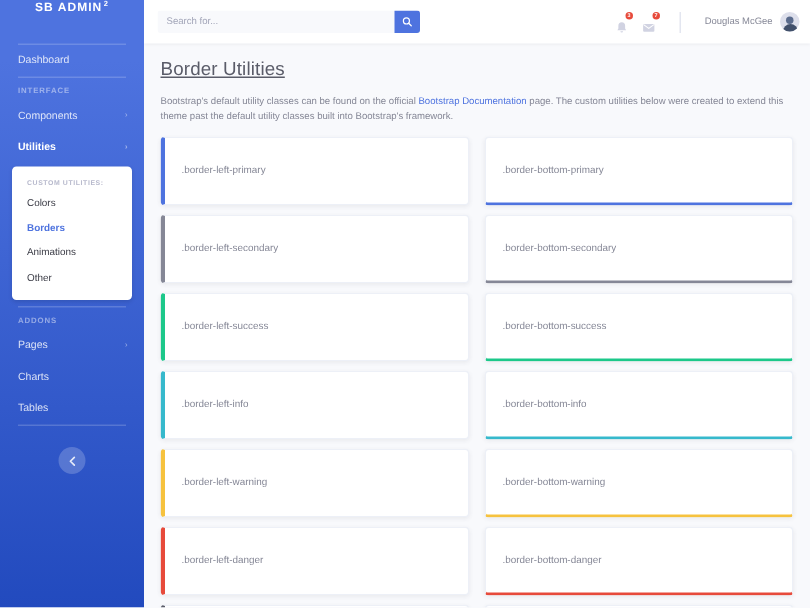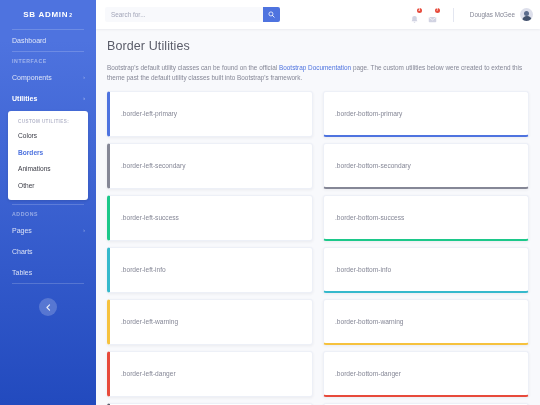--- a/index.html
+++ b/index.html
@@ -15,21 +15,21 @@
   
   .sidebar {
     width: 96px; flex: 0 0 96px; height: 405px;
     background: linear-gradient(180deg, #4e73df 10%, #224abe 100%);
     color: #fff;
     position: relative;
     overflow: hidden;
   }
   .brand {
     height: 29px;
-    display: flex; align-items: center; justify-content: center;
+    display: flex; align-items: flex-start; justify-content: center;
     font-size: 8px; font-weight: bold; letter-spacing: .7px;
     color: #fff;
   }
   .brand sup { font-size: 5px; vertical-align: super; margin-left: 1px; }
   .side-divider {
     height: 1px; background: rgba(255,255,255,.18);
     margin: 0 12px;
   }
   .nav-item {
     display: flex; align-items: center; justify-content: space-between;
@@ -124,21 +124,21 @@
     background: #5a6b8c; left: 4px; top: 2.5px;
   }
   .avatar .body {
     position: absolute; width: 10px; height: 6px; border-radius: 5px 5px 0 0;
     background: #41506b; left: 1.5px; top: 8px;
   }
 
   .content { flex: 1; overflow: hidden; padding: 10px 11px 0 11px; }
   .page-title {
     font-size: 12.5px; color: #5a5c69; font-weight: normal;
-    margin-bottom: 10px; letter-spacing: .1px;
+    margin-bottom: 10px; letter-spacing: .1px; text-decoration: underline;
   }
   .page-desc {
     font-size: 6.4px; color: #858796; line-height: 1.55;
     margin-bottom: 8px; max-width: 430px;
   }
   .page-desc a { color: #4e73df; text-decoration: none; }
 
   .grid { display: flex; gap: 10px; }
   .col { flex: 1; display: flex; flex-direction: column; gap: 6px; }
 

